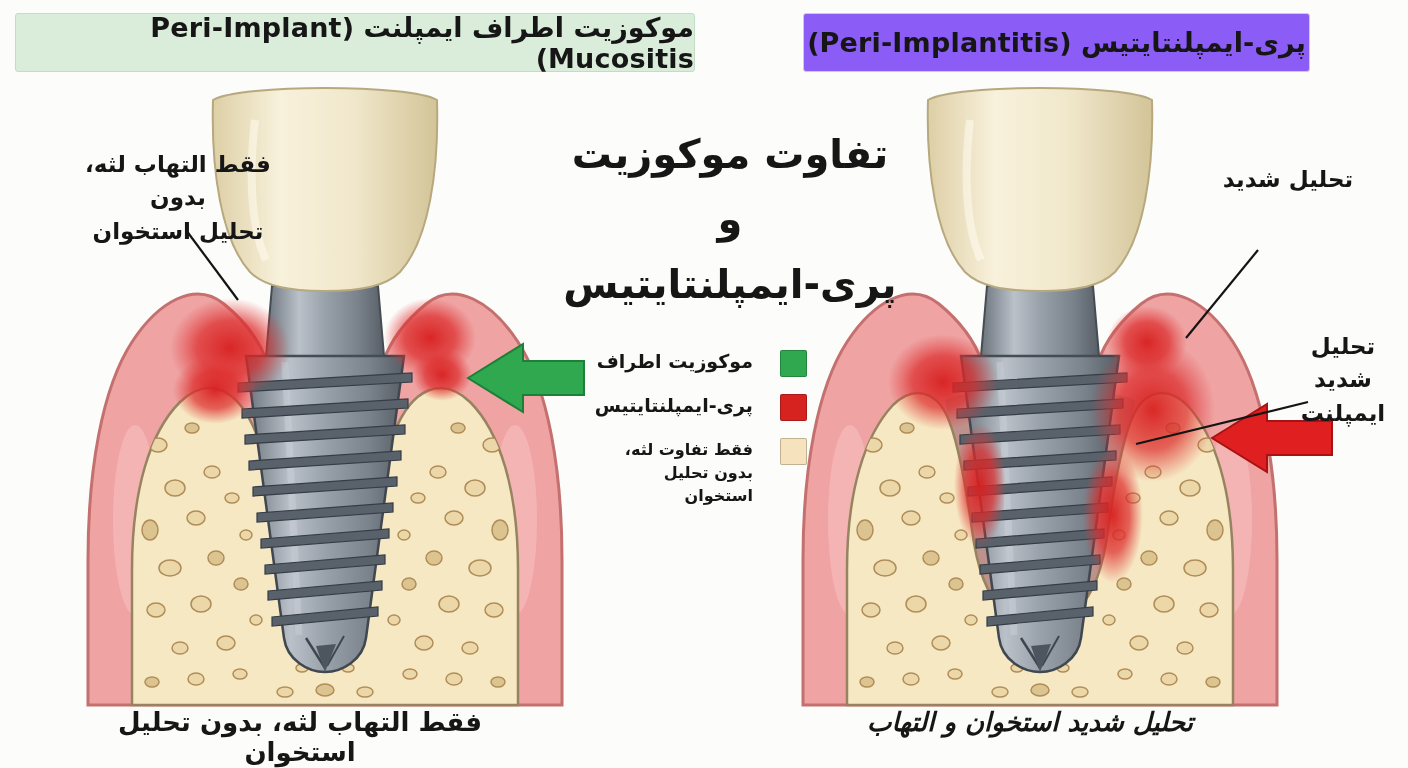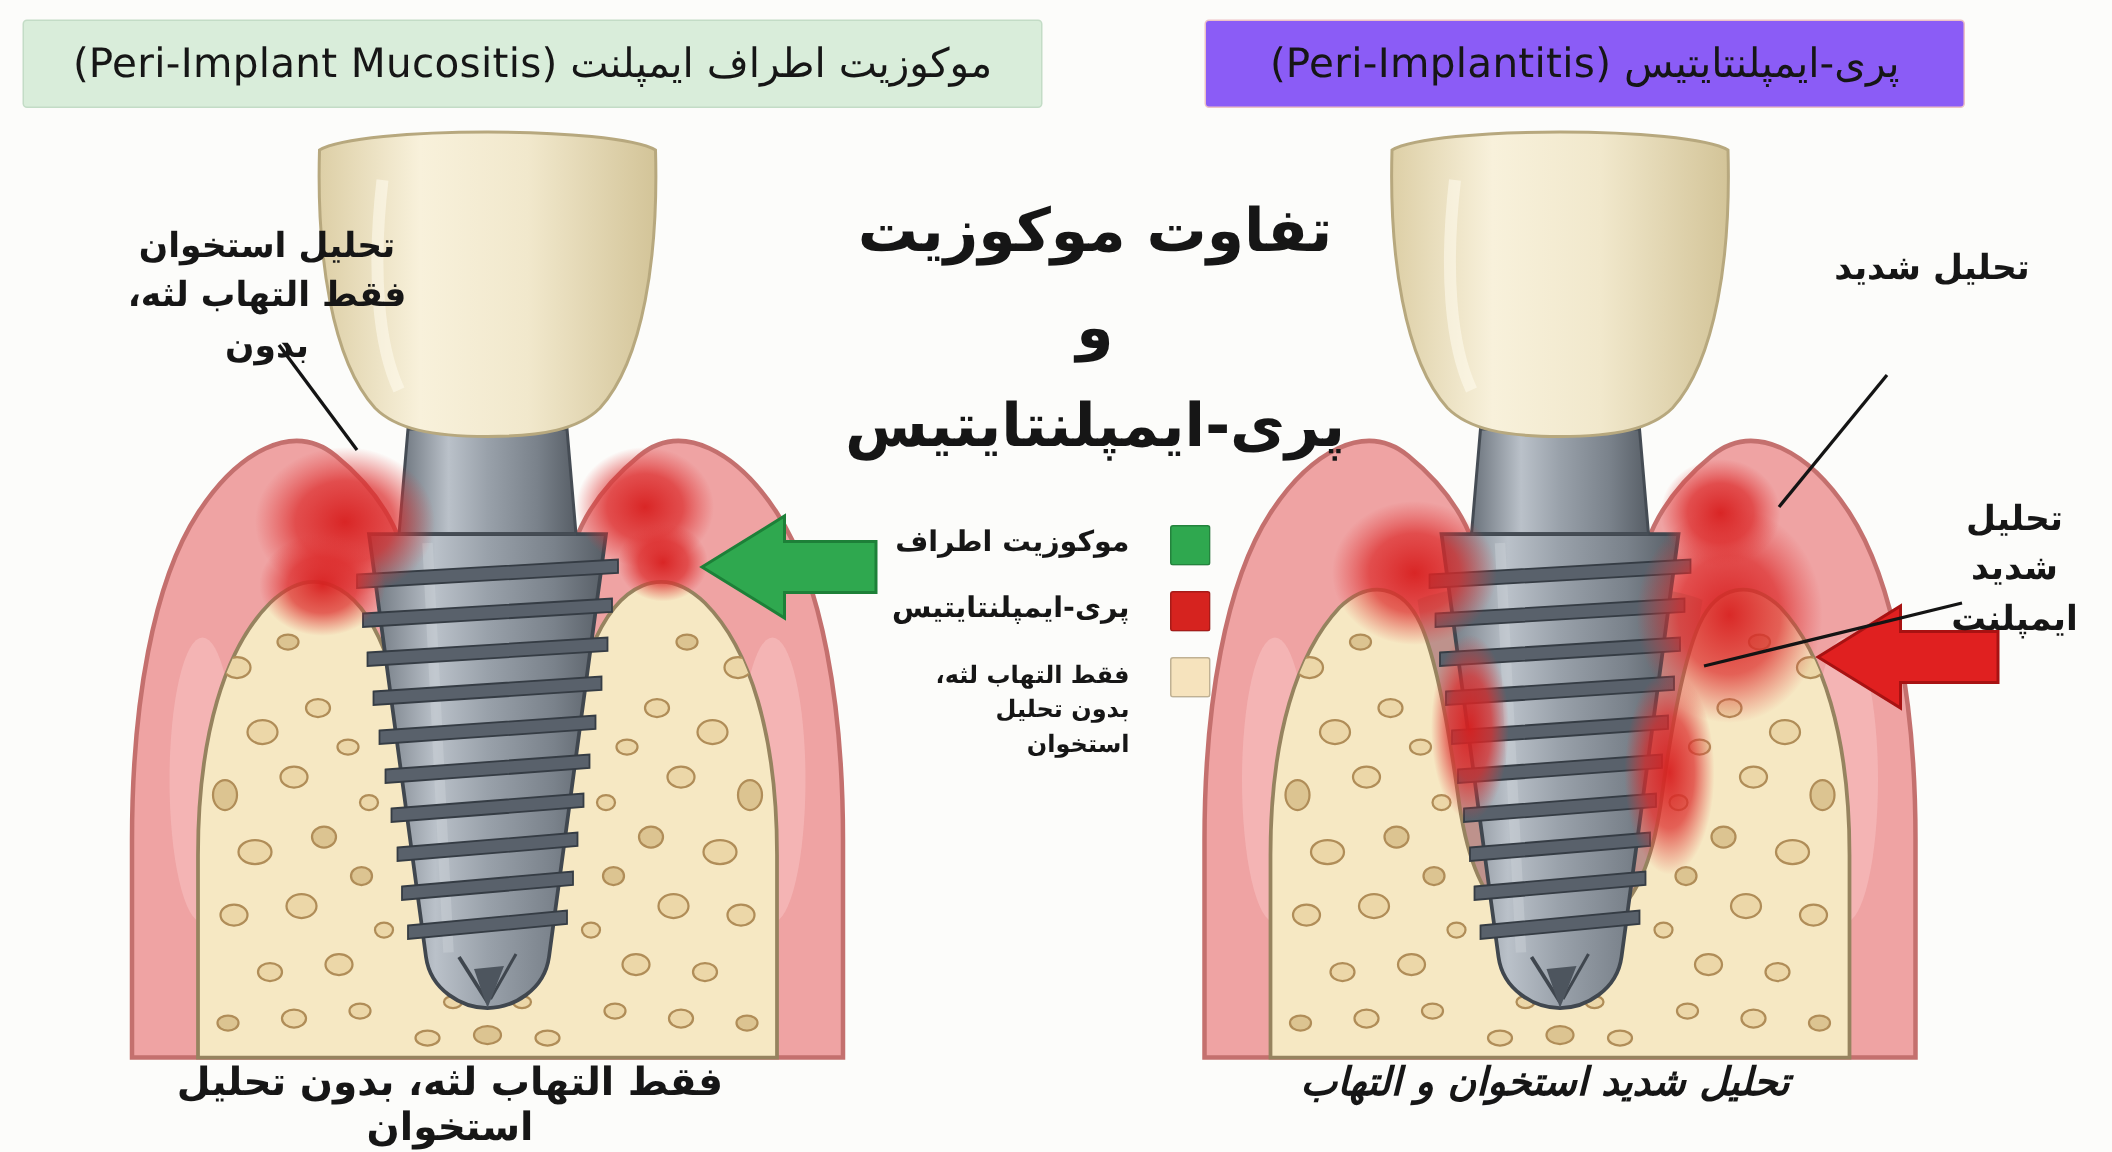--- a/index.html
+++ b/index.html
@@ -5,21 +5,21 @@
   html,body{margin:0;padding:0;}
   body{
     width:1408px;height:768px;position:relative;overflow:hidden;
     background:#fcfcfa;color:#161616;
     font-family:"DejaVu Sans","Liberation Sans",sans-serif;
   }
   .scene{position:absolute;left:0;top:0;z-index:1;}
   .txt{position:absolute;z-index:2;}
   .hdr{
     position:absolute;z-index:2;display:flex;align-items:center;justify-content:center;
-    font-size:27px;font-weight:400;border-radius:3px;letter-spacing:.2px;
+    font-size:27px;font-weight:700;border-radius:3px;letter-spacing:.2px;
   }
   .hdr-green{left:15px;top:13px;width:678px;height:57px;background:#d9edda;border:1px solid #c3dcc6;}
   .hdr-pink{left:803px;top:13px;width:505px;height:57px;background:#8b5cf6;border:1px solid #edc2c6;}
   .title{
     left:562px;top:122px;width:336px;text-align:center;
     font-size:40px;font-weight:800;line-height:1.62;
   }
   .anno{font-size:23px;font-weight:700;line-height:1.45;text-align:center;}
   .anno-left{left:78px;top:148px;width:200px;}
   .anno-right1{left:1192px;top:163px;width:192px;}
@@ -184,22 +184,22 @@
 
 <div class="hdr hdr-green txt" dir="rtl">موکوزیت اطراف ایمپلنت (Peri-Implant Mucositis)</div>
 <div class="hdr hdr-pink txt" dir="rtl">پری-ایمپلنتایتیس (Peri-Implantitis)</div>
 
 <div class="title txt" dir="rtl">
   <div>تفاوت موکوزیت و</div>
   <div>پری-ایمپلنتایتیس</div>
 </div>
 
 <div class="anno anno-left txt" dir="rtl">
+  <div>فقط التهاب لثه، بدون</div>
   <div>تحلیل استخوان</div>
-  <div>فقط التهاب لثه، بدون</div>
 </div>
 
 <div class="anno anno-right1 txt" dir="rtl">
   <div>تحلیل شدید</div>
 </div>
 
 <div class="anno anno-right2 txt" dir="rtl">
   <div>تحلیل شدید</div>
   <div>ایمپلنت</div>
 </div>
@@ -209,20 +209,20 @@
     <span class="swatch" style="background: rgb(47, 168, 79);"></span>
     <span class="llabel" dir="rtl">موکوزیت اطراف</span>
   </div>
   <div class="lrow">
     <span class="swatch" style="background: rgb(214, 35, 31);"></span>
     <span class="llabel" dir="rtl">پری-ایمپلنتایتیس</span>
   </div>
   <div class="lrow lrow3">
     <span class="swatch" style="background: rgb(246, 227, 189);"></span>
     <span class="llabel" dir="rtl">
-      <div>فقط التهاب لثه،</div>
+      <div>فقط تفاوت لثه،</div>
       <div>بدون تحلیل استخوان</div>
     </span>
   </div>
 </div>
 
 <div class="caption caption-left txt" dir="rtl">فقط التهاب لثه، بدون تحلیل استخوان</div>
 <div class="caption caption-right txt" dir="rtl">تحلیل شدید استخوان و التهاب</div>
 
 </body></html>

